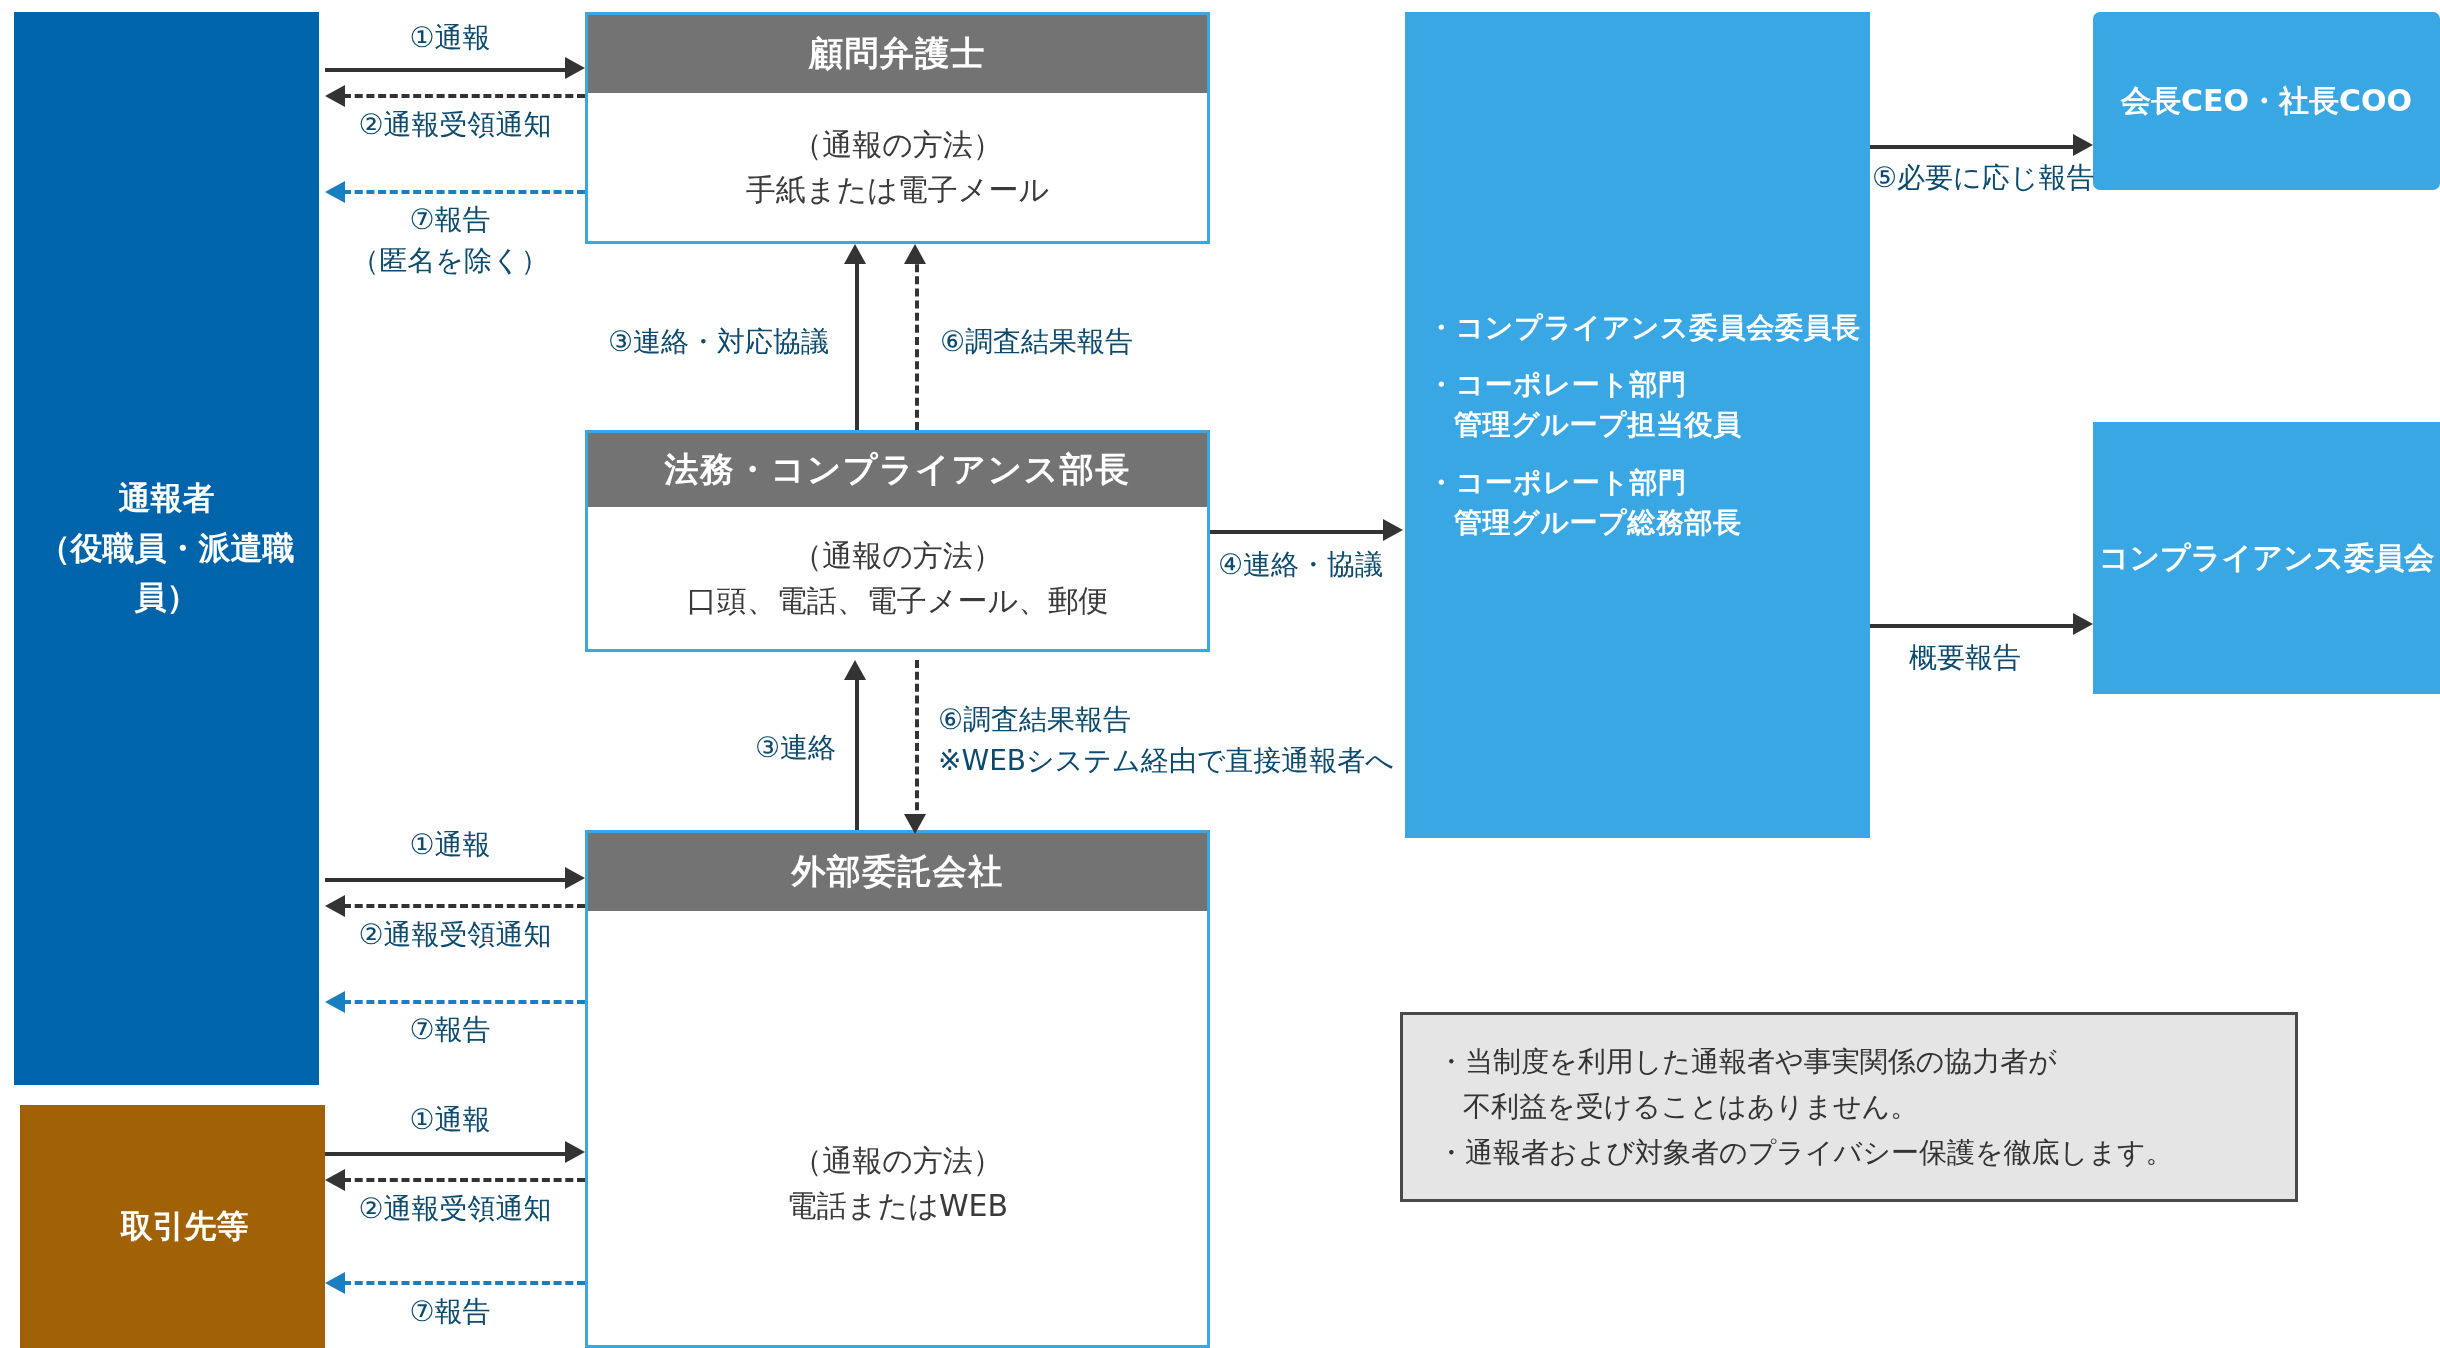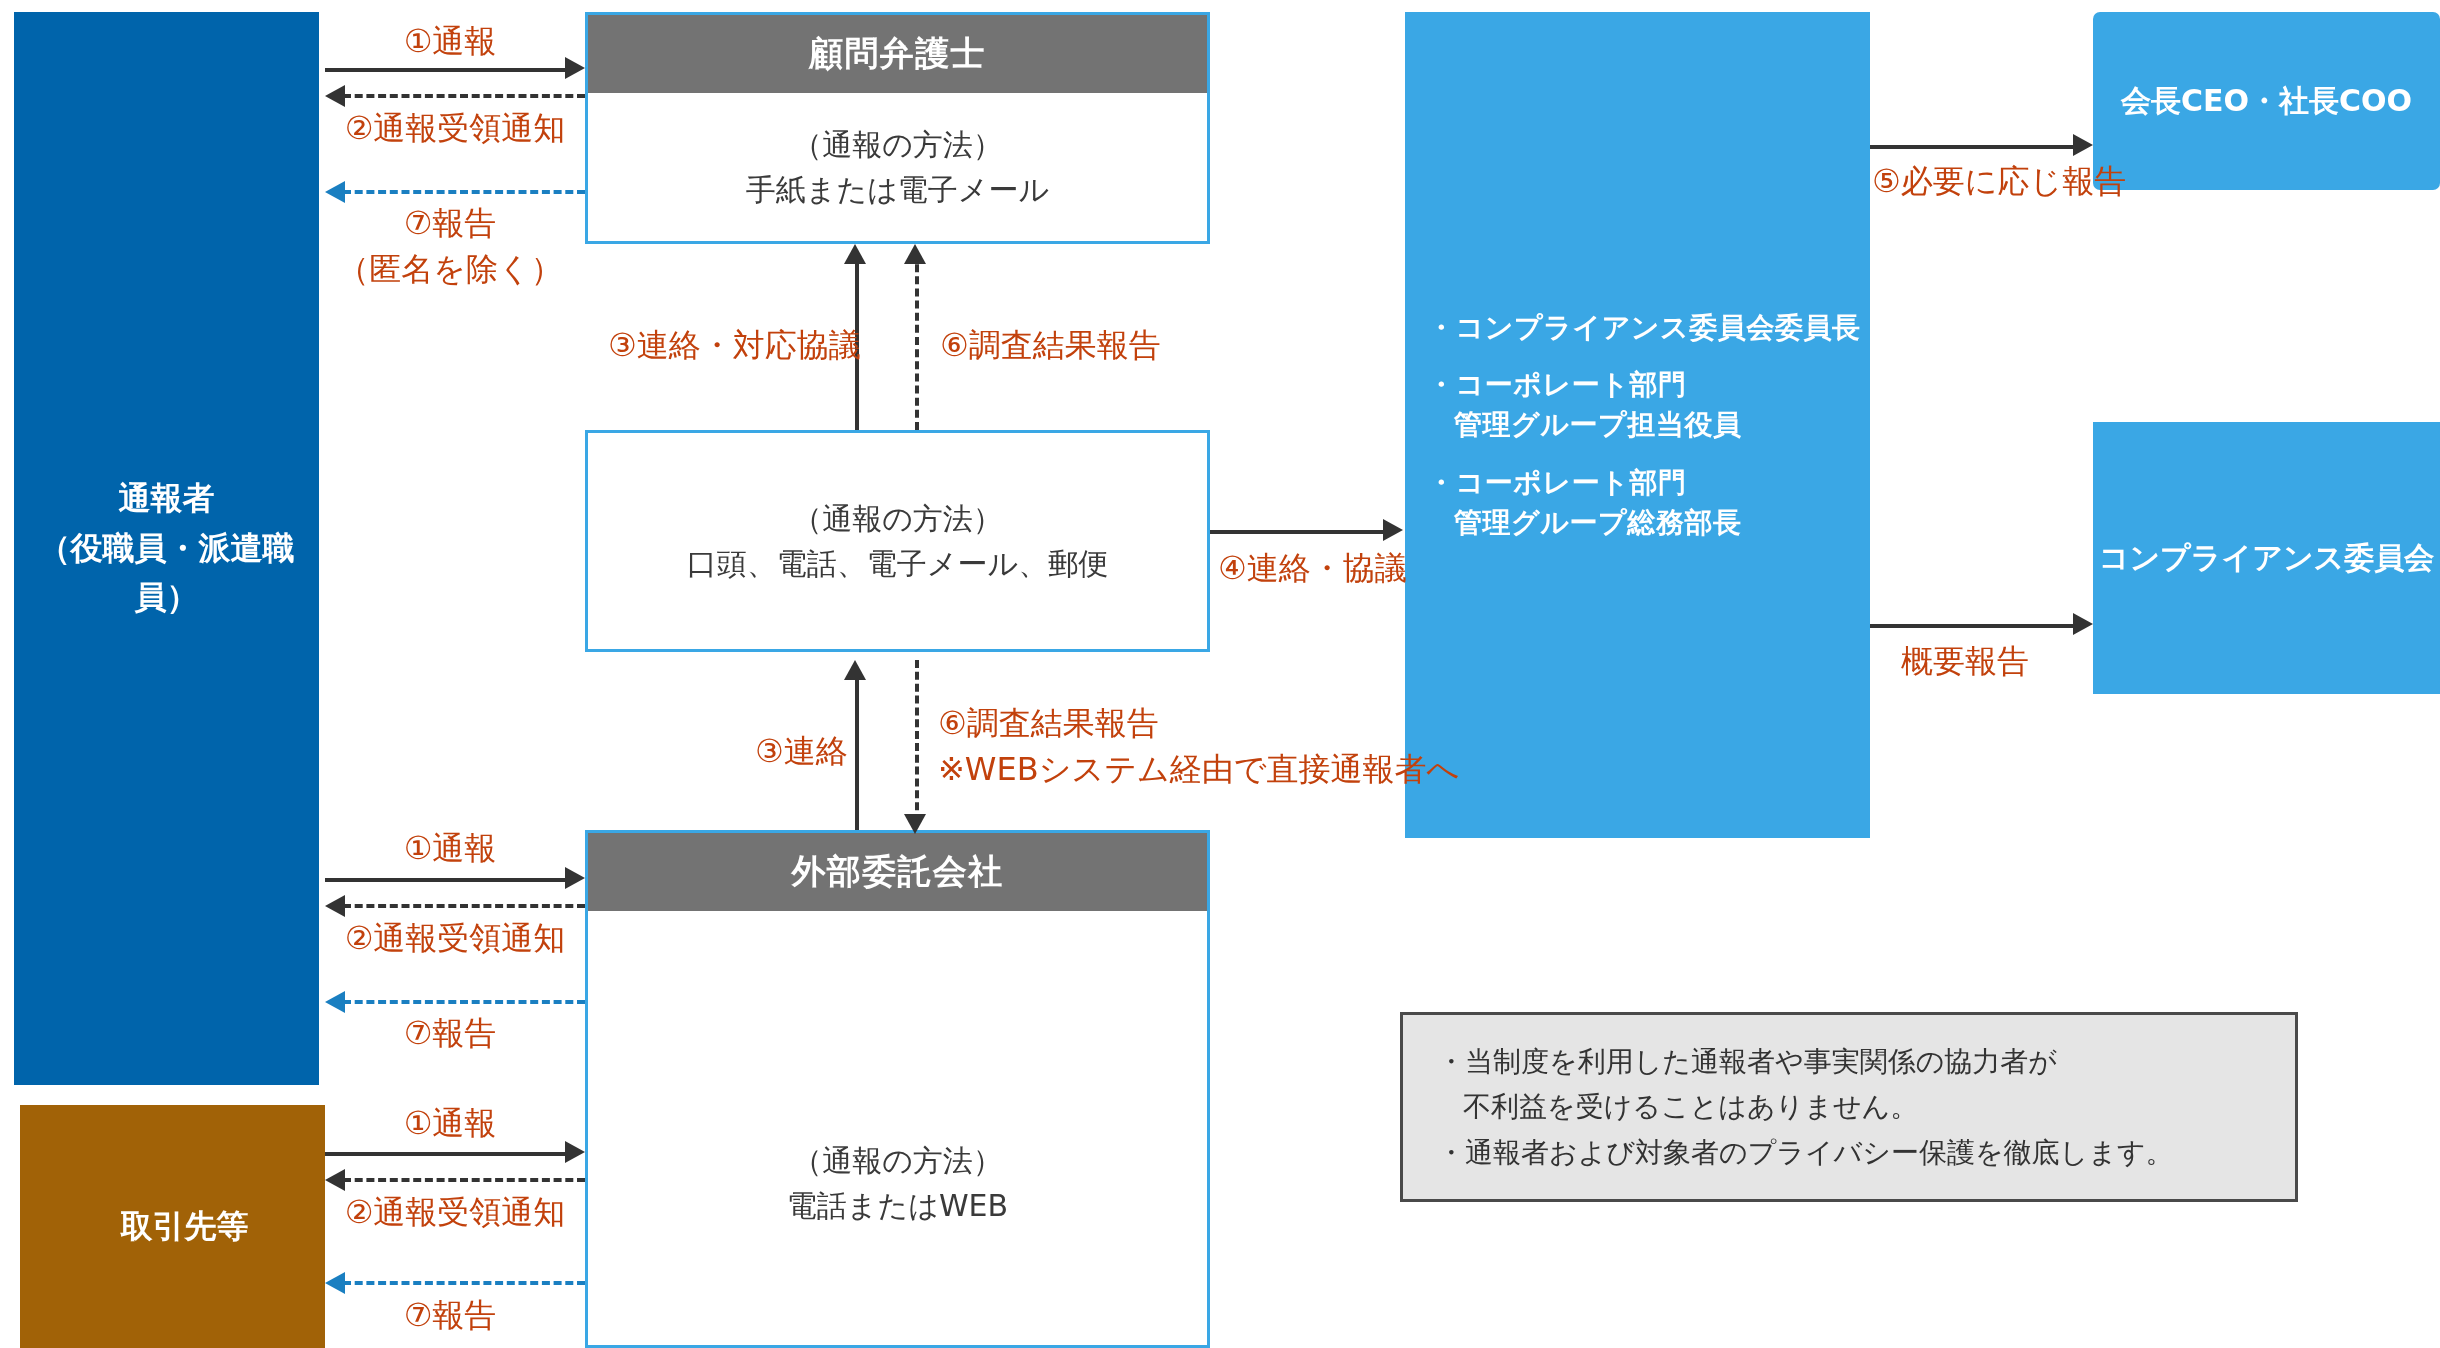--- a/index.html
+++ b/index.html
@@ -80,22 +80,22 @@
     font-weight:bold;
     line-height:1.42;
     margin:9px 0;
     letter-spacing:.02em;
   }
   .member .sub{display:block;padding-left:27px;}
 
   
   .lab{
     position:absolute;
-    color:#c2410c;
-    font-size:32px;
+    color:#0c4a6e;
+    font-size:28px;
     line-height:1.45;
     white-space:nowrap;
   }
   .lab.c{transform:translateX(-50%);text-align:center;}
 
   
   .hline{position:absolute;height:0;border-top:4px solid #333333;}
   .vline{position:absolute;width:0;border-left:4px solid #333333;}
   .hdash{
     position:absolute;height:0;
@@ -153,20 +153,21 @@
 
   <div class="card" style="left:585px;top:12px;width:625px;height:232px;">
     <div class="card-head" style="height:78px;">顧問弁護士</div>
     <div class="card-body">
       <span class="l">（通報の方法）</span>
       <span class="l">手紙または電子メール</span>
     </div>
   </div>
 
   <div class="card" style="left:585px;top:430px;width:625px;height:222px;">
+    <div class="card-head" style="height:74px;">法務・コンプライアンス部長</div>
     <div class="card-body">
       <span class="l">（通報の方法）</span>
       <span class="l">口頭、電話、電子メール、郵便</span>
     </div>
   </div>
 
   <div class="card" style="left:585px;top:830px;width:625px;height:518px;">
     <div class="card-head" style="height:78px;">外部委託会社</div>
     <div class="card-body" style="padding-top:110px;">
       <span class="l">（通報の方法）</span>

